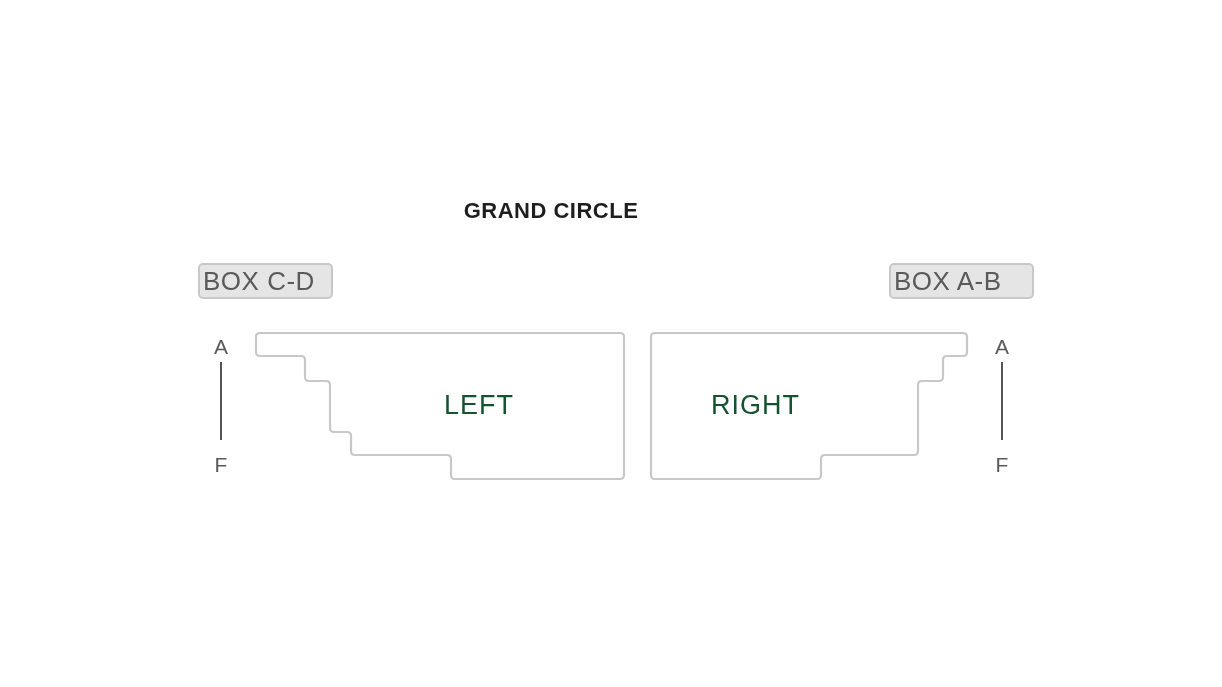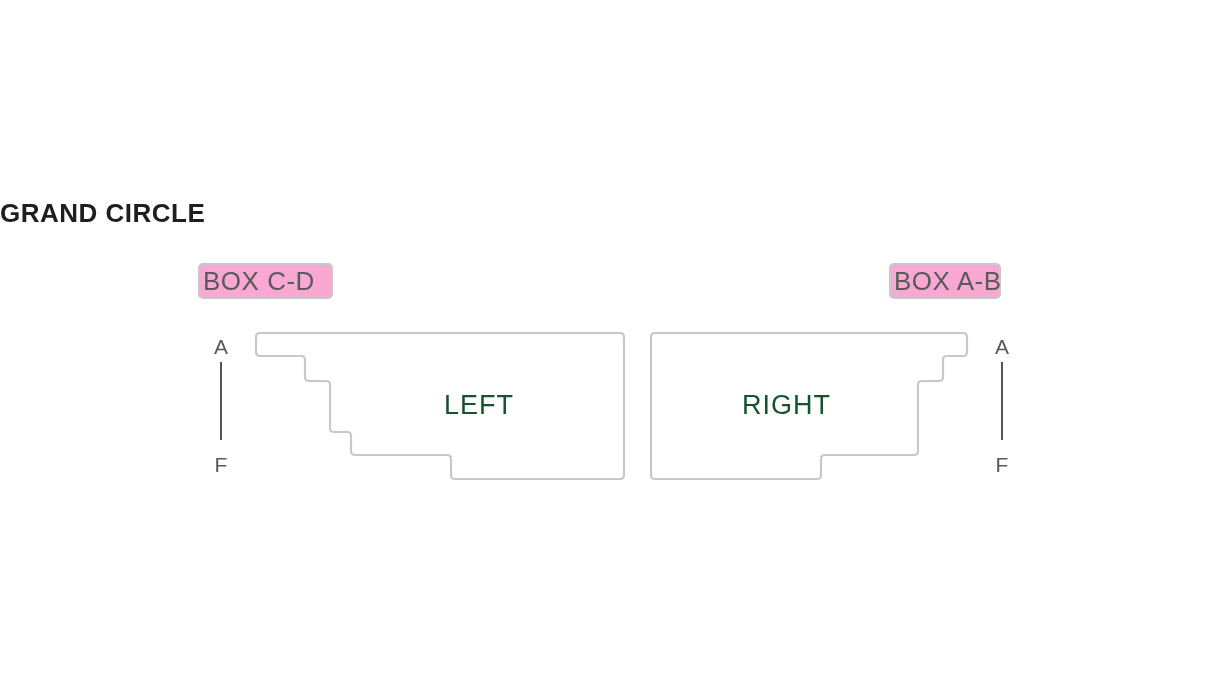--- a/index.html
+++ b/index.html
@@ -12,43 +12,43 @@
       height: 687px;
       position: relative;
       overflow: hidden;
       font-family: "Liberation Sans", "DejaVu Sans", sans-serif;
     }
     .title {
       position: absolute;
       left: 0;
       width: 1102px;
       top: 198px;
-      text-align: left;
-      font-size: 26px;
+      text-align: center;
+      font-size: 22px;
       font-weight: bold;
       color: #1e1e1e;
       letter-spacing: 0.5px;
     }
     .box-label {
       position: absolute;
       top: 263px;
       height: 36px;
       box-sizing: border-box;
       border: 2px solid #c8c8c8;
       border-radius: 5px;
       font-size: 26px;
       line-height: 32px;
       color: #5a5a5a;
       padding: 0 3px;
       letter-spacing: 0.5px;
       white-space: nowrap;
-      background: #f9a8d4;
+      background: #e5e5e5;
     }
     #box-cd { left: 198px; width: 135px; }
-    #box-ab { left: 889px; width: 112px; }
+    #box-ab { left: 889px; width: 145px; }
     .row-marker {
       position: absolute;
       font-size: 21px;
       color: #5a5a5a;
       width: 20px;
       text-align: center;
     }
     .row-line {
       position: absolute;
       width: 2px;
@@ -82,13 +82,13 @@
 <div class="row-marker" style="left:992px; top:335px;">A</div>
 <div class="row-line" style="left:1001px; top:362px; height:78px;"></div>
 <div class="row-marker" style="left:992px; top:453px;">F</div>
 
 <svg class="plan" width="1222" height="687" viewBox="0 0 1222 687">
   <path d="M 260 333 L 620 333 Q 624 333 624 337 L 624 475 Q 624 479 620 479 L 455 479 Q 451 479 451 475 L 451 459 Q 451 455 447 455 L 355 455 Q 351 455 351 451 L 351 436 Q 351 432 347 432 L 334 432 Q 330 432 330 428 L 330 385 Q 330 381 326 381 L 309 381 Q 305 381 305 377 L 305 360 Q 305 356 301 356 L 260 356 Q 256 356 256 352 L 256 337 Q 256 333 260 333 Z" fill="none" stroke="#c8c8c8" stroke-width="2.2"></path>
   <path d="M 655 333 L 963 333 Q 967 333 967 337 L 967 352 Q 967 356 963 356 L 947 356 Q 943 356 943 360 L 943 377 Q 943 381 939 381 L 922 381 Q 918 381 918 385 L 918 451 Q 918 455 914 455 L 825 455 Q 821 455 821 459 L 821 475 Q 821 479 817 479 L 655 479 Q 651 479 651 475 L 651 337 Q 651 333 655 333 Z" fill="none" stroke="#c8c8c8" stroke-width="2.2"></path>
 </svg>
 
 <div class="section-label" style="left:444px;">LEFT</div>
-<div class="section-label" style="left:711px;margin-left:31px;">RIGHT</div>
+<div class="section-label" style="left:711px;">RIGHT</div>
 
 </body></html>

